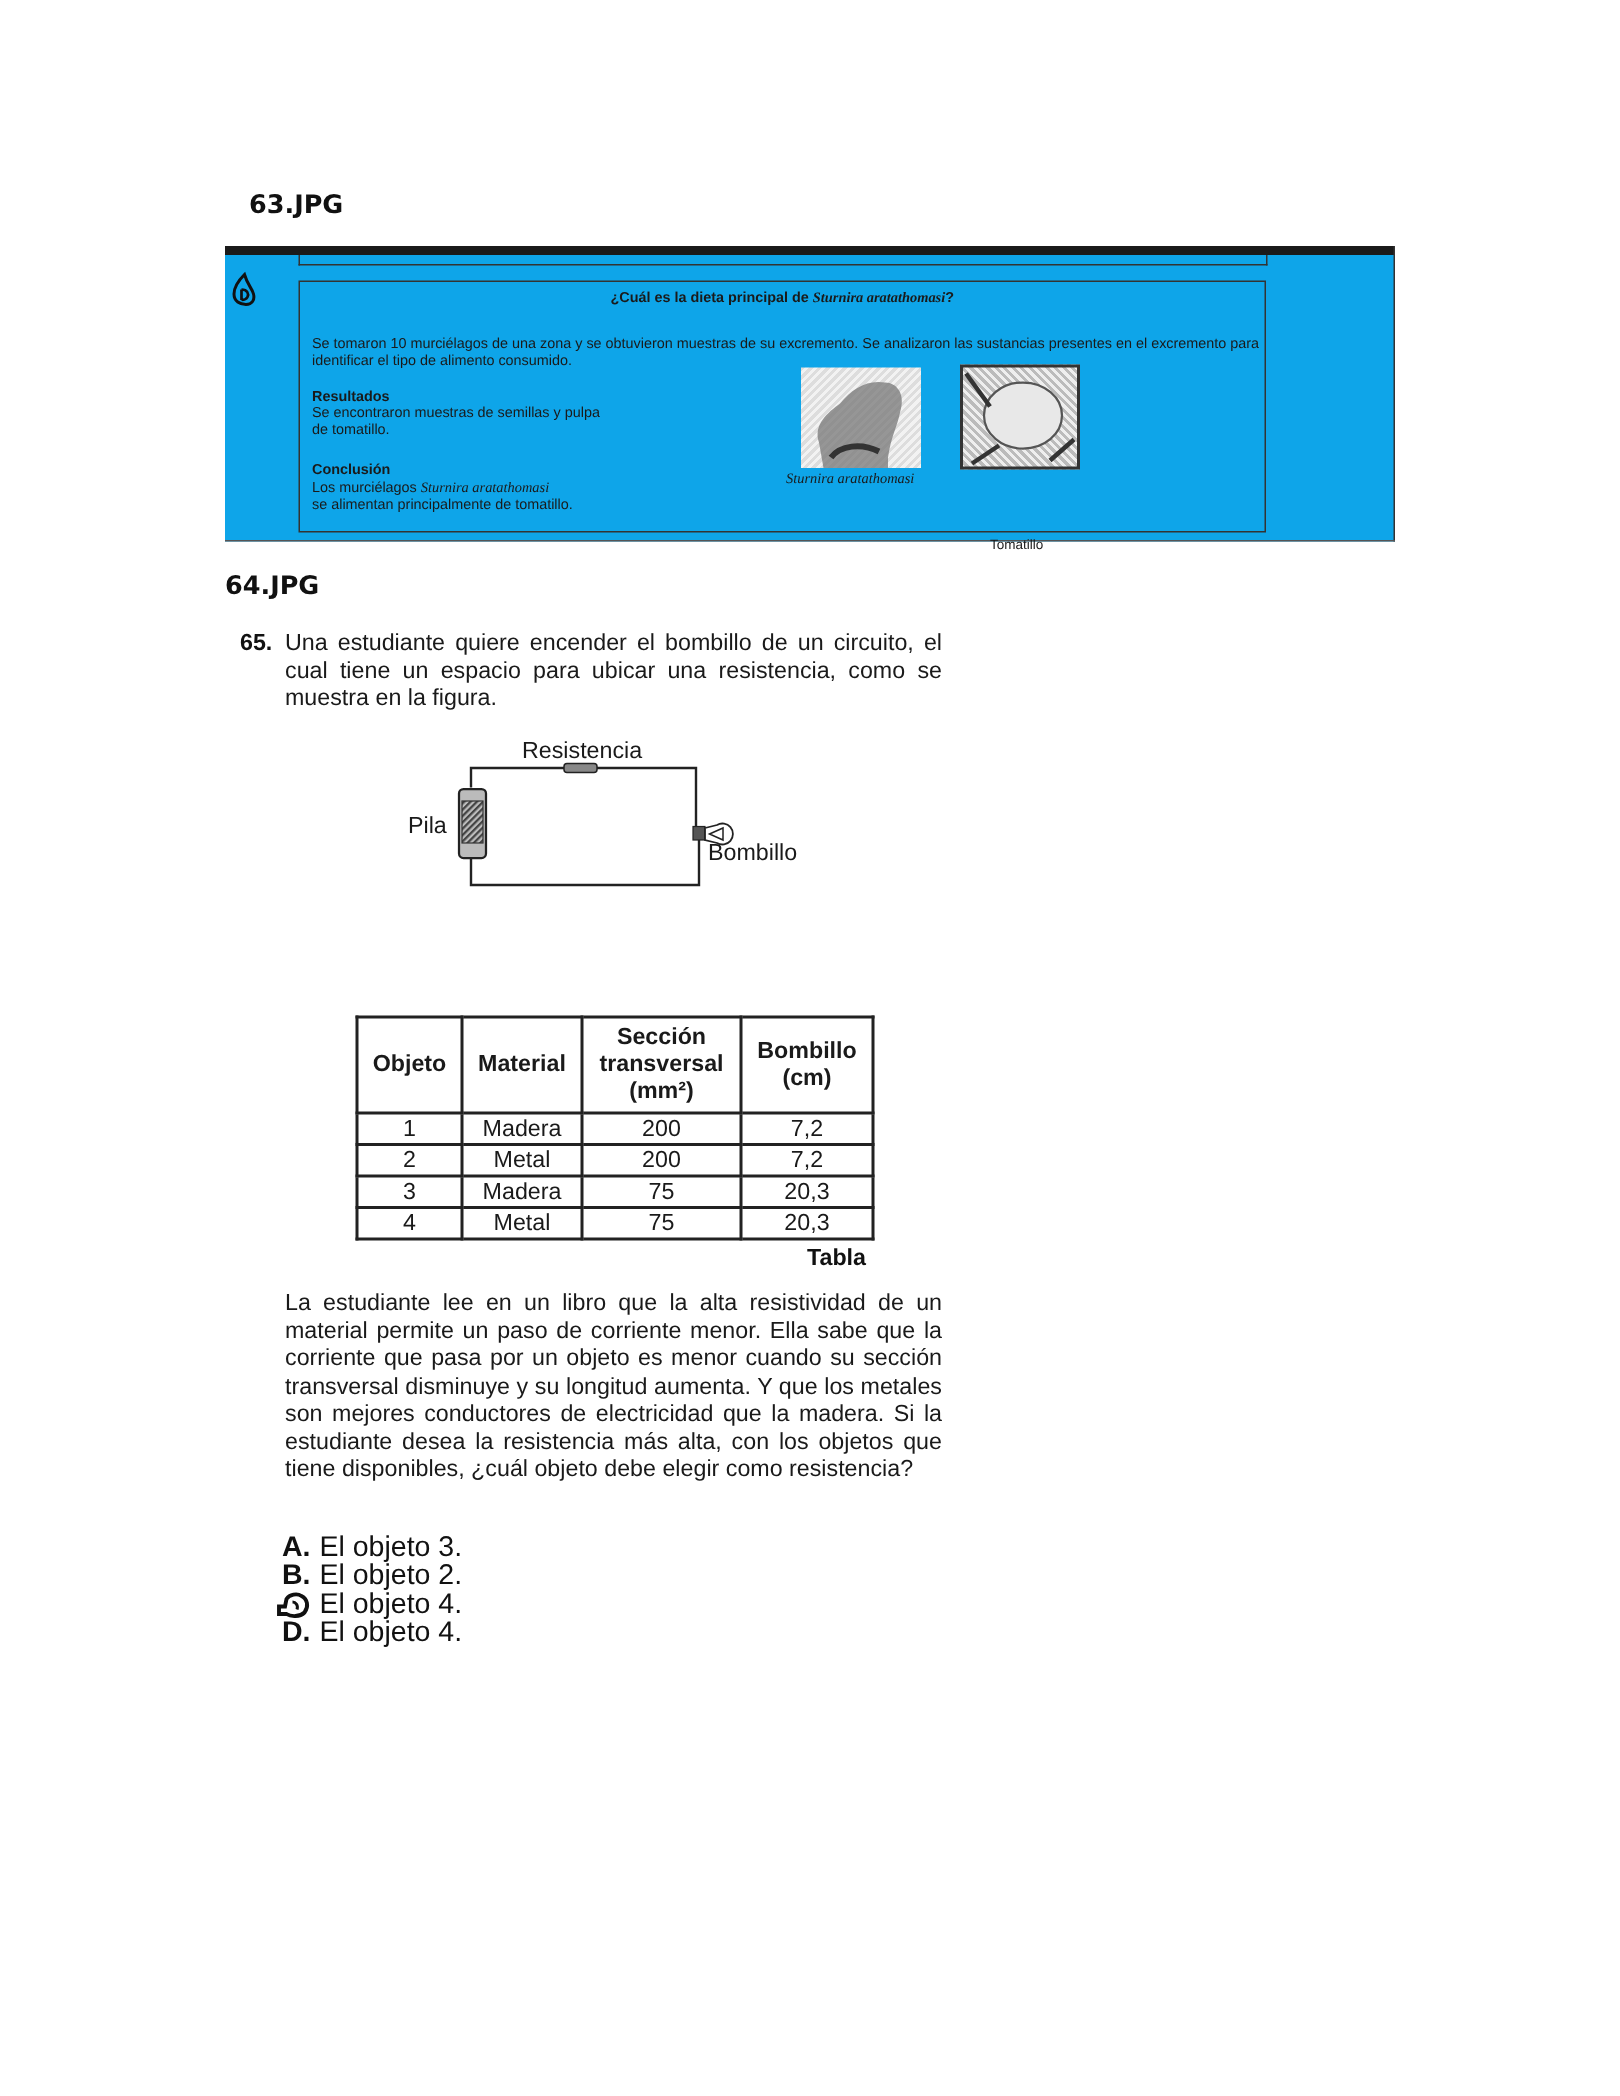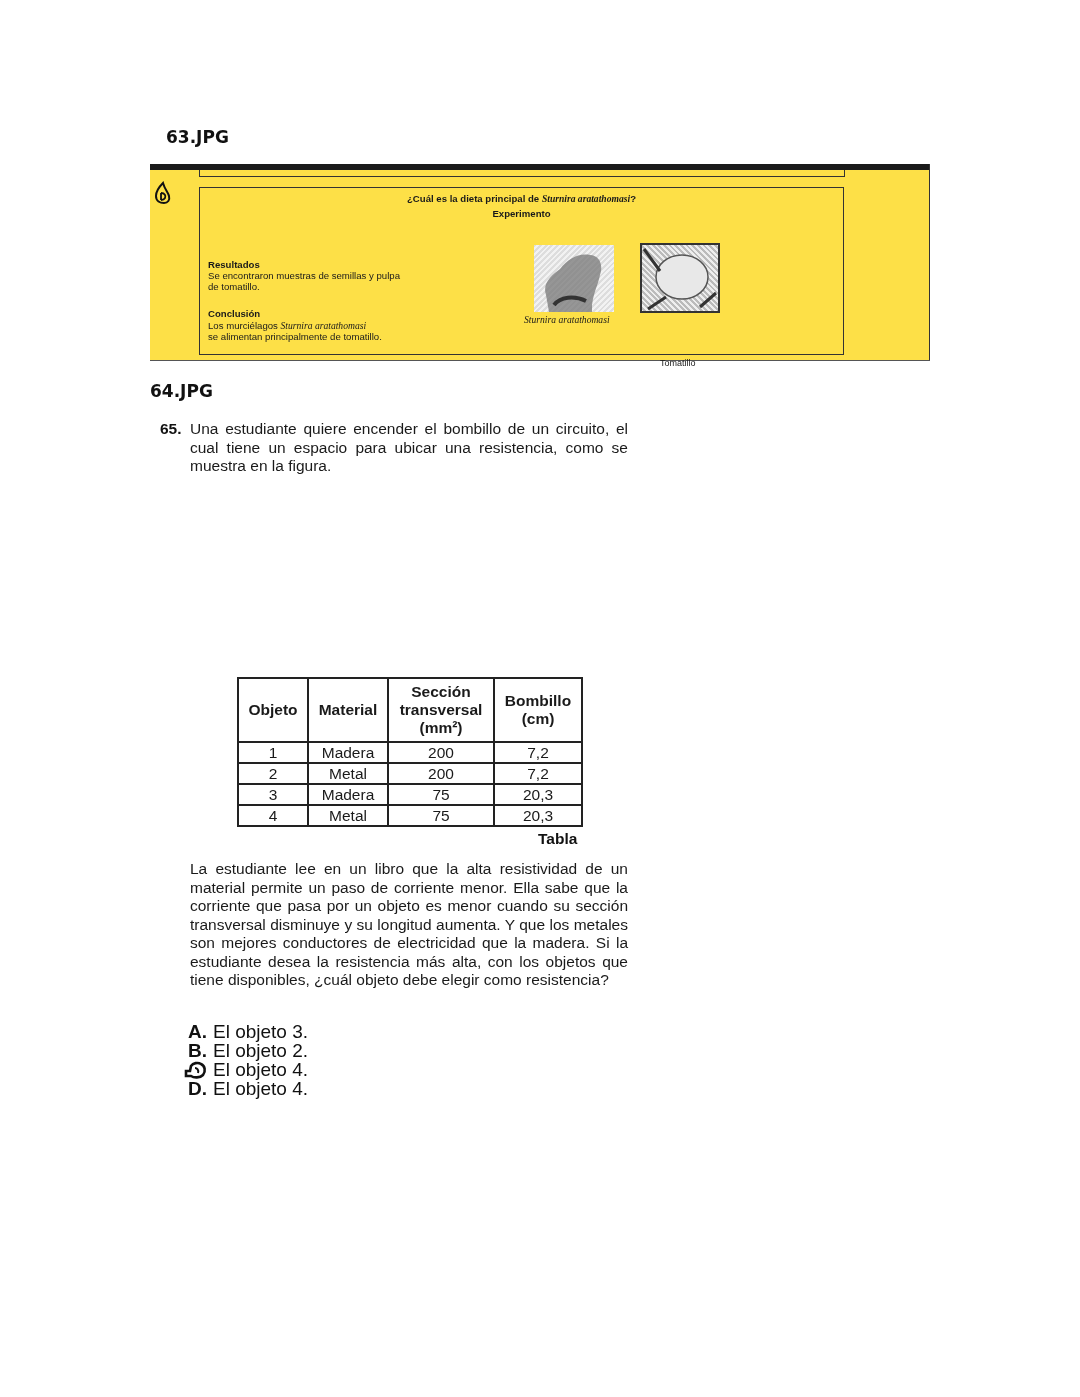--- a/index.html
+++ b/index.html
@@ -2,21 +2,21 @@
 <html><head>
 <meta charset="utf-8">
 <style>
   html, body { margin: 0; padding: 0; background: #ffffff; }
   body { width: 1080px; height: 1397px; position: relative; overflow: hidden; font-family: "Liberation Sans", sans-serif; color: #111; }
   .file-label { position: absolute; left: 150px; font-family: "DejaVu Sans", sans-serif; font-weight: bold; font-size: 17px; color: #111; }
   #lbl63 { top: 127px; margin-left: 16px; }
   #lbl64 { top: 381px; }
 
   
-  .img63 { position: absolute; left: 150px; top: 164px; width: 780px; height: 197px; background: #fde047; }
+  .img63 { position: absolute; left: 150px; top: 164px; width: 780px; height: 197px; background: #0ea5e9; }
   .img63 .topbar { position: absolute; left: 0; top: 0; width: 780px; height: 6px; background: #1a1a1a; }
   .img63 .rightline { position: absolute; right: 0; top: 0; width: 1.5px; height: 197px; background: #333; }
   .img63 .bottomline { position: absolute; left: 0; bottom: 0; width: 780px; height: 1.5px; background: #555; }
   .img63 .prevbox { position: absolute; left: 49px; top: 6px; width: 644px; height: 6px; border: 1px solid #333; border-top: none; }
   .img63 .mark { position: absolute; left: 3px; top: 17px; width: 20px; height: 24px; }
   .img63 .box { position: absolute; left: 49px; top: 23px; width: 643px; height: 166px; border: 1.5px solid #333; font-size: 9.6px; line-height: 11px; color: #1a1a1a; }
   .img63 .q { position: absolute; left: 0; width: 100%; top: 5px; text-align: center; font-weight: bold; font-size: 9.6px; }
   .img63 .q i { font-family: "Liberation Serif", serif; font-style: italic; }
   .img63 .exp { position: absolute; left: 0; width: 100%; top: 20px; text-align: center; font-weight: bold; }
   .img63 .desc { position: absolute; left: 8px; top: 36px; width: 635px; }
@@ -62,21 +62,21 @@
   <div class="topbar"></div>
   <div class="rightline"></div>
   <div class="bottomline"></div>
   <div class="prevbox"></div>
   <svg class="mark" viewBox="0 0 20 24">
     <path d="M10 2 C6 6 3 10 3 15 C3 20 7 22 11 22 C15 22 17 19 16 15 C15 11 12 9 10 2 Z" fill="none" stroke="#111" stroke-width="2"></path>
     <path d="M8 12 L8 19 M8 12 C12 12 13 15 12 17 C11 19 9 19 8 19" fill="none" stroke="#111" stroke-width="1.8"></path>
   </svg>
   <div class="box">
     <div class="q"><span>¿Cuál es la dieta principal de </span><i>Sturnira aratathomasi</i><span>?</span></div>
-    <div class="exp">Experimento</div>
+    <div class="desc">Se tomaron 10 murciélagos de una zona y se obtuvieron muestras de su excremento.  Se analizaron las sustancias presentes en el excremento para identificar el tipo de alimento consumido.</div>
     <div class="res-h">Resultados</div>
     <div class="res-t">Se encontraron muestras de semillas y pulpa de tomatillo.</div>
     <div class="con-h">Conclusión</div>
     <div class="con-t"><span>Los murciélagos </span><i>Sturnira aratathomasi</i><br><span>se alimentan principalmente de tomatillo.</span></div>
     <div class="photo photo1">
       <svg width="80" height="67" viewBox="0 0 80 67">
           <path d="M15 67 L12 50 C8 38 18 30 26 24 C34 14 44 8 56 10 C64 10 70 18 66 30 C64 40 60 46 58 60 L58 67 Z" fill="#777" opacity="0.75"></path>
           <path d="M20 60 C26 52 40 50 52 56" stroke="#333" stroke-width="4" fill="none"></path>
         </svg>
     </div>
@@ -91,20 +91,44 @@
     <div class="cap2">Tomatillo</div>
   </div>
 </div>
 
 <div id="lbl64" class="file-label">64.JPG</div>
 
 <div class="img64">
   <div class="qnum">65.</div>
   <div id="q-intro" class="qtext">Una estudiante quiere encender el bombillo de un circuito, el cual tiene un espacio para ubicar una resistencia, como se muestra en la figura.</div>
 
+  <div class="circuit">
+    <svg width="280" height="110" viewBox="0 0 280 110" style="position:absolute;left:0;top:0;">
+
+      <path d="M46 35 L46 22 L196 22 L196 62" fill="none" stroke="#222" stroke-width="1.6"></path>
+      <path d="M46 82 L46 100 L198 100 L198 70" fill="none" stroke="#222" stroke-width="1.6"></path>
+
+      <rect x="108" y="19" width="22" height="6" rx="2" fill="#888" stroke="#222" stroke-width="1"></rect>
+
+      <rect x="38" y="36" width="18" height="46" rx="3" fill="#bbb" stroke="#222" stroke-width="1.5"></rect>
+      <rect x="40" y="44" width="14" height="28" fill="url(#hatch)" stroke="#333" stroke-width="0.8"></rect>
+
+      <rect x="194" y="61" width="8" height="9" fill="#555" stroke="#222" stroke-width="0.8"></rect>
+      <path d="M202 62 L210 60 A7 7 0 1 1 210 72 L202 70 Z" fill="#fff" stroke="#222" stroke-width="1.2"></path>
+      <path d="M205 66 L214 62 L214 70 Z" fill="none" stroke="#222" stroke-width="1"></path>
+      <defs>
+        <pattern id="hatch" width="3" height="3" patternUnits="userSpaceOnUse" patternTransform="rotate(45)">
+          <rect width="1.5" height="3" fill="#444"></rect>
+        </pattern>
+      </defs>
+    </svg>
+    <div class="lbl" style="left:80px;top:2px;">Resistencia</div>
+    <div class="lbl" style="left:4px;top:52px;">Pila</div>
+    <div class="lbl" style="left:204px;top:70px;">Bombillo</div>
+  </div>
 
 
   <table class="datatab">
     <thead>
       <tr>
         <th style="width:68px">Objeto</th>
         <th style="width:78px">Material</th>
         <th style="width:104px">Sección transversal (mm²)</th>
         <th style="width:86px">Bombillo (cm)</th>
       </tr>

